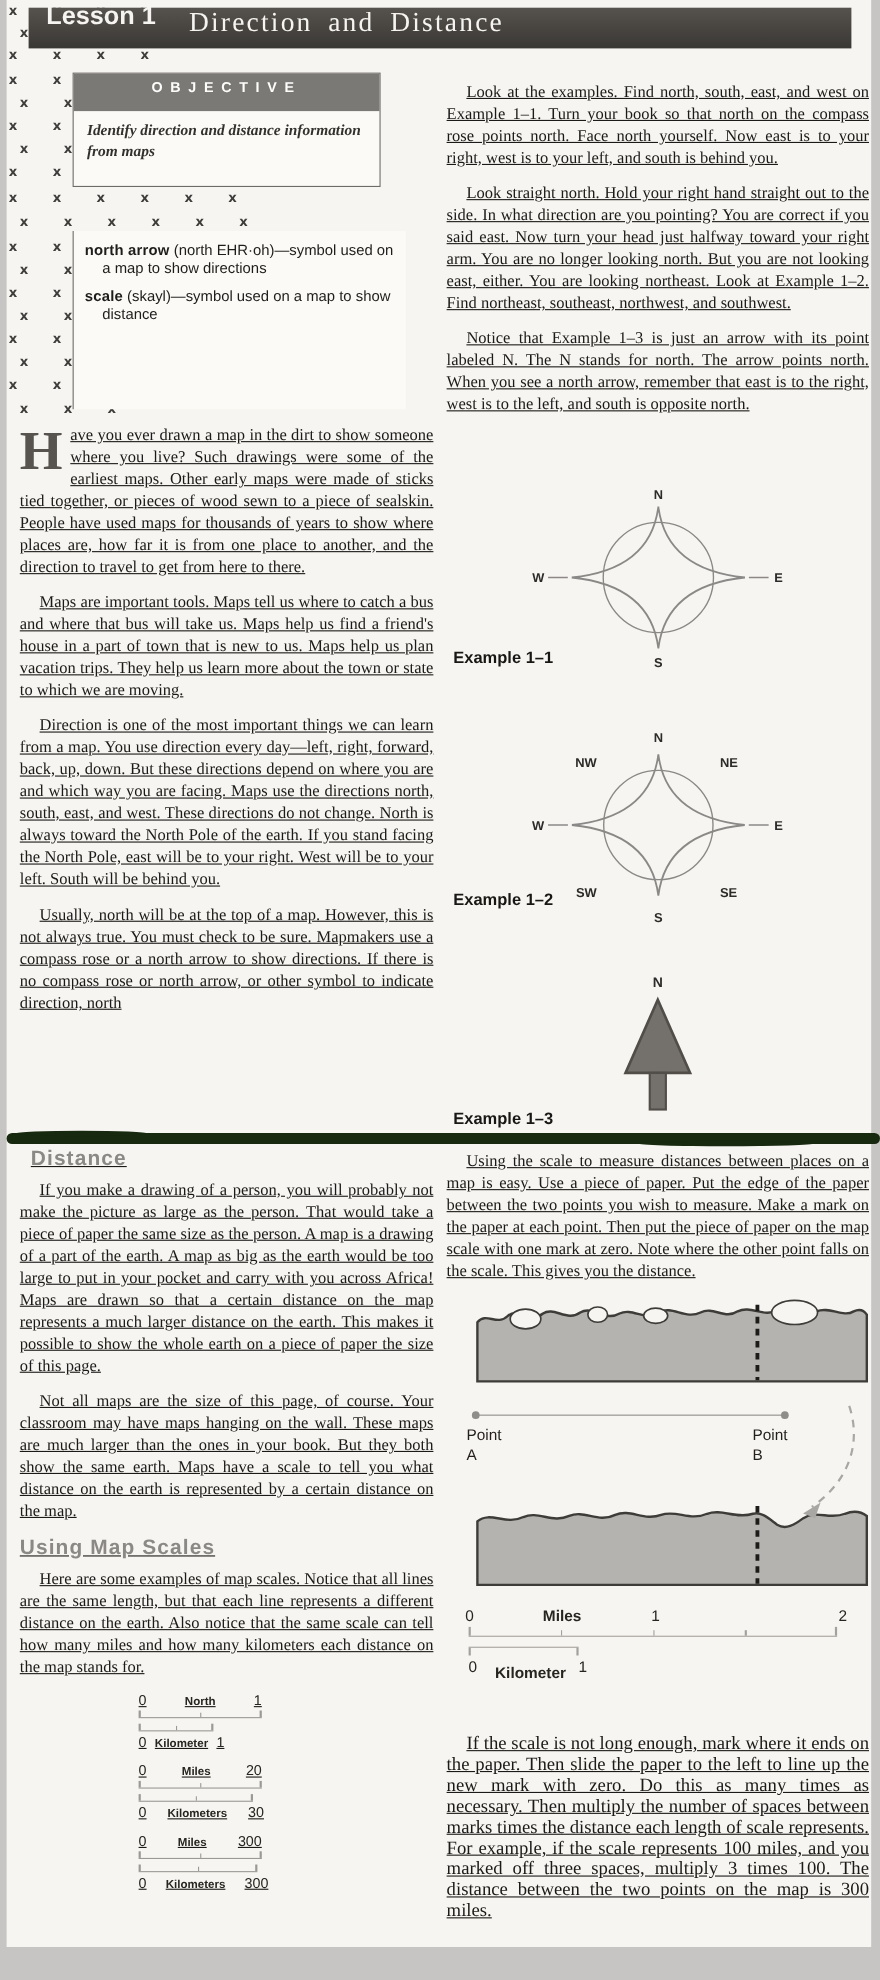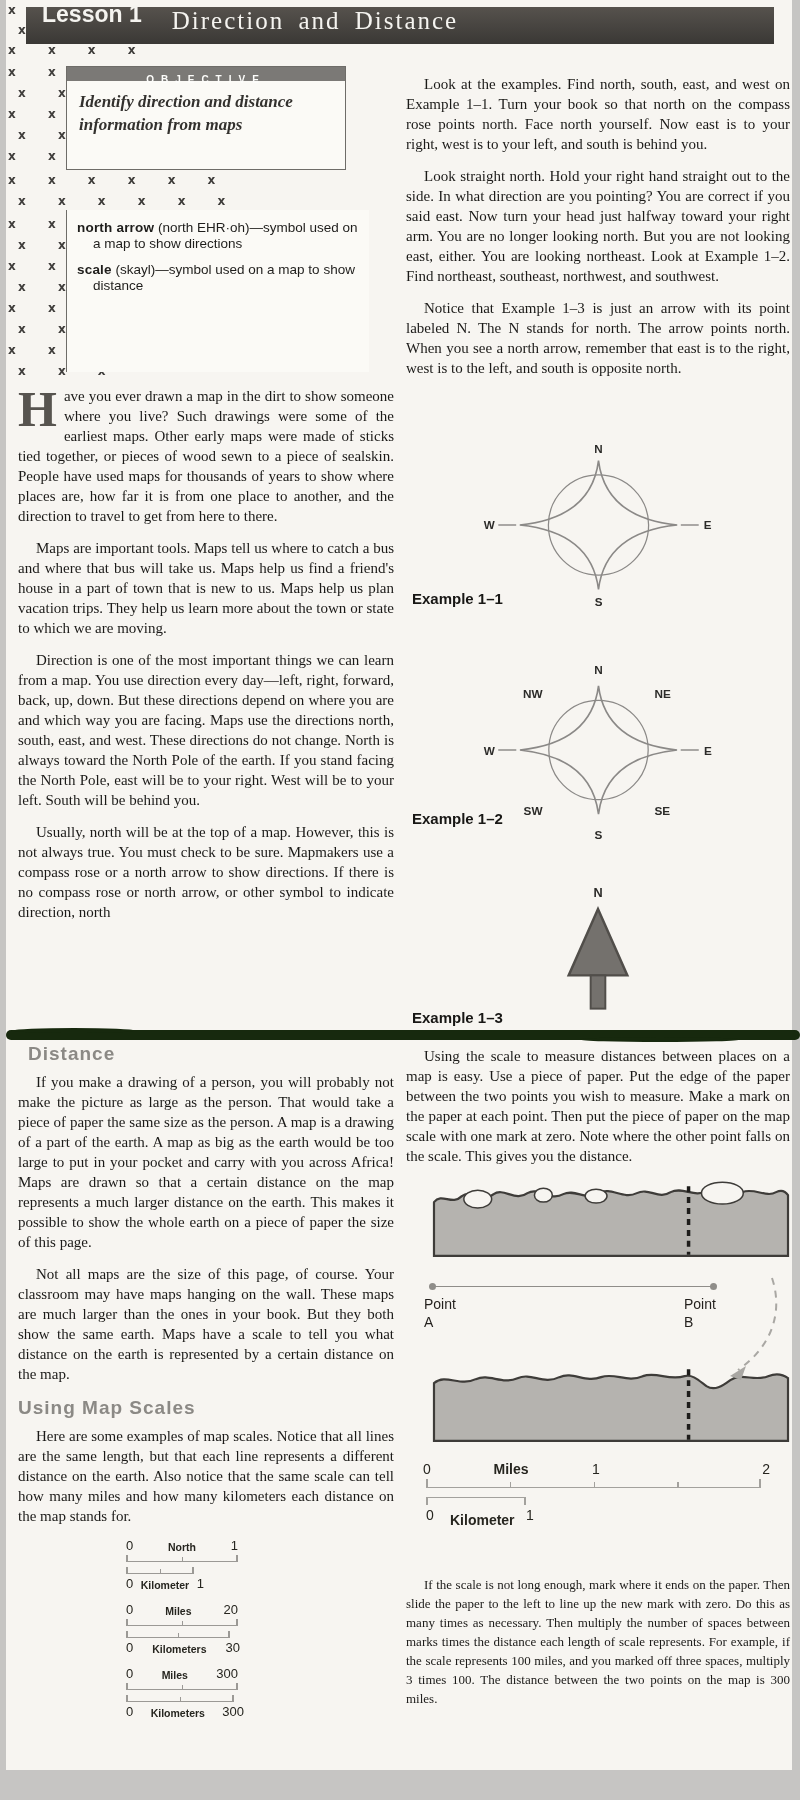--- a/index.html
+++ b/index.html
@@ -21,29 +21,29 @@
   
   #lessonbar{position:absolute;left:20px;top:7px;width:748px;height:37px;z-index:2;
     background:linear-gradient(#56524d,#3a3835);display:flex;align-items:flex-start;padding-left:16px;box-sizing:border-box;}
   #lessonbar .num{font-family:"Liberation Sans",sans-serif;font-weight:bold;font-size:23px;color:#f5f4f0;}
   #lessonbar .ttl{font-family:"Liberation Serif",serif;font-size:25px;color:#f5f4f0;margin-left:30px;letter-spacing:2px;word-spacing:6px;}
 
   
   .sidebox{position:absolute;z-index:2;background:#fbfaf6;border:1.5px solid #6e6c68;}
   #objbox{left:60px;top:66px;width:278px;height:102px;}
   #termsbox{left:60px;top:210px;width:302px;height:162px;border:none;border-left:1.5px solid #6e6c68;}
-  .boxhead{height:14px;line-height:25px;background:#7b7976;color:#fdfdfb;text-align:center;
-    font-family:"Liberation Sans",sans-serif;font-weight:bold;font-size:10px;letter-spacing:7px;word-spacing:12px;}
-  #objbox .boxbody{padding:10px 12px;font-style:italic;font-weight:bold;font-size:17px;line-height:1.35;color:#33312e;}
+  .boxhead{height:34px;line-height:25px;background:#7b7976;color:#fdfdfb;text-align:center;
+    font-family:"Liberation Sans",sans-serif;font-weight:bold;font-size:13px;letter-spacing:7px;word-spacing:12px;}
+  #objbox .boxbody{padding:10px 12px;font-style:italic;font-weight:bold;font-size:14px;line-height:1.35;color:#33312e;}
   #termsbox .boxbody{padding:10px 6px 10px 10px;font-family:"Liberation Sans",sans-serif;font-size:13.5px;line-height:1.22;color:#1e1d1b;}
   .term{margin:0 0 9px;padding-left:16px;text-indent:-16px;}
   .term b{letter-spacing:.2px;}
 
   
-  .col{position:absolute;z-index:1;font-size:15px;line-height:20px;color:#1b1a18;text-align:justify;}
+  .col{position:absolute;z-index:1;font-size:15px;line-height:20px;color:#1b1a18;text-align:justify;text-decoration:underline;}
   #leftcol1{left:12px;top:386px;width:376px;}
   #rightcol1{left:400px;top:62px;width:384px;padding-top:12px;}
   #leftcol2{left:12px;top:1044px;width:376px;}
   #rightcol2{left:400px;top:1046px;width:384px;}
   .para{margin:0 0 12px;text-indent:18px;}
   .para.nodent{text-indent:0;}
   .dropcap{float:left;font-size:50px;line-height:40px;padding-top:3px;margin:0 7px 0 0;color:#57544f;font-weight:bold;}
   .grayhead{font-family:"Liberation Sans",sans-serif;font-weight:bold;font-size:19px;letter-spacing:1px;
     color:#8b8985;margin:14px 0 8px;text-indent:0;text-align:left;}
 
@@ -102,21 +102,21 @@
   .bigbar .t25{position:absolute;left:25%;bottom:0;width:1.4px;height:5px;background:#a3a19d;}
   .bigbar .t50{position:absolute;left:50%;bottom:0;width:1.4px;height:5px;background:#a3a19d;}
   .bigbar .t75{position:absolute;left:75%;bottom:0;width:1.4px;height:5px;background:#a3a19d;}
   #bigkm{width:100px;height:7px;border-bottom:none;border-top:1.6px solid #a3a19d;margin-top:9px;position:relative;}
   #bigkm:before,#bigkm:after{content:"";position:absolute;top:0;width:1.6px;height:7px;background:#a3a19d;}
   #bigkm:before{left:0;} #bigkm:after{right:0;}
   #bigscale .krow2{position:relative;height:20px;width:140px;}
   #bigscale .krow2 span{position:absolute;font-size:14px;}
   #bk0{left:0;} #bkU{left:24px;font-weight:bold;top:5px;} #bk1{left:100px;}
 
-  #rp5{margin-top:50px;font-size:13px;line-height:19px;}
+  #rp5{margin-top:50px;font-size:17px;line-height:19px;}
 </style>
 </head>
 <body>
 
 <div id="screen">
   <div id="paper">
 
     <div id="xpA" class="xpat">
         <div class="xrow">x x x x x x x</div>
         <div class="xrow off">x x x x x x x</div>

